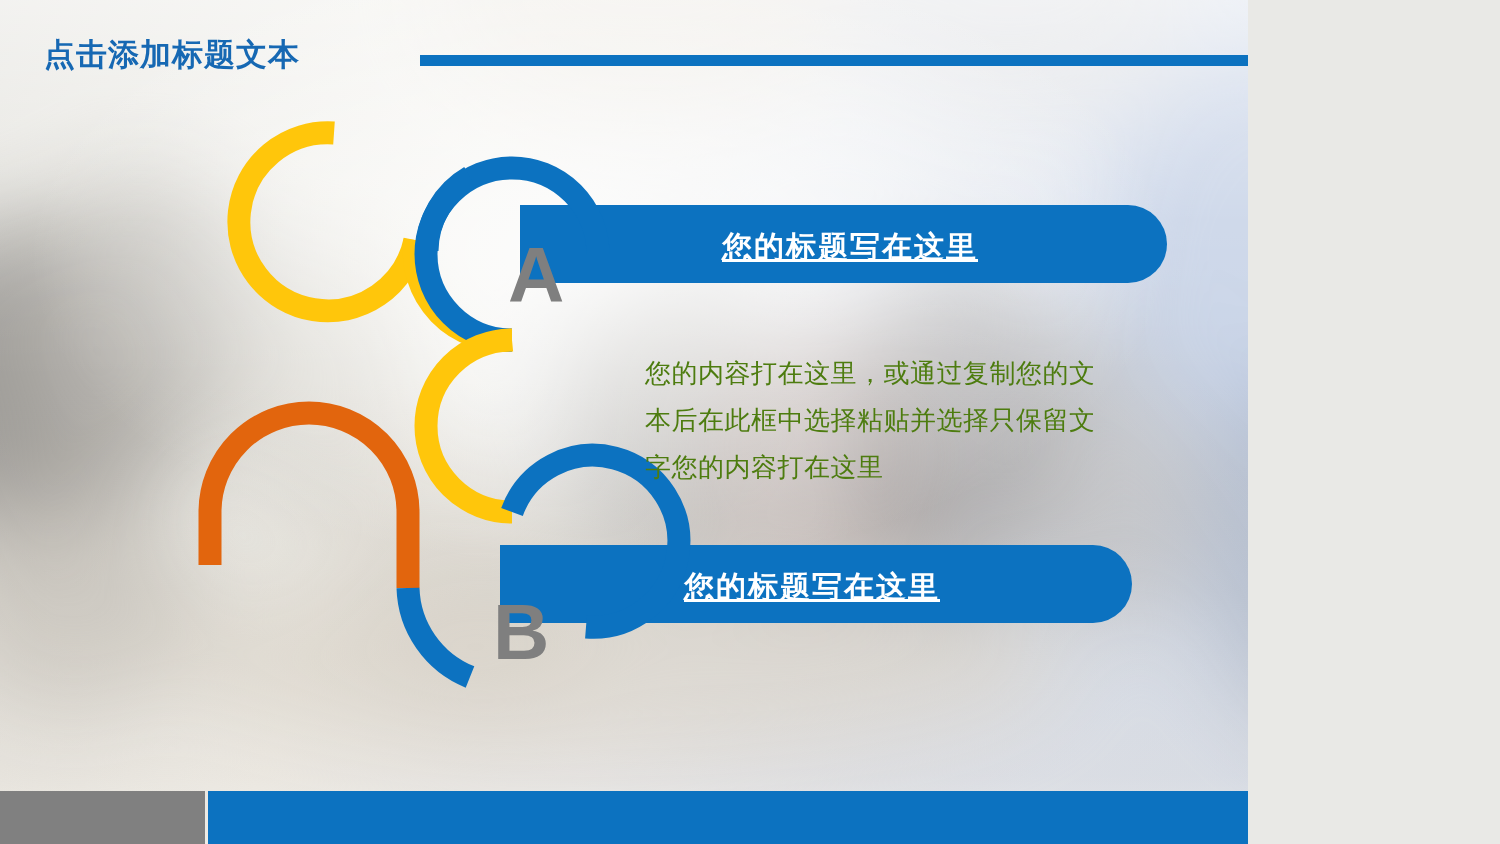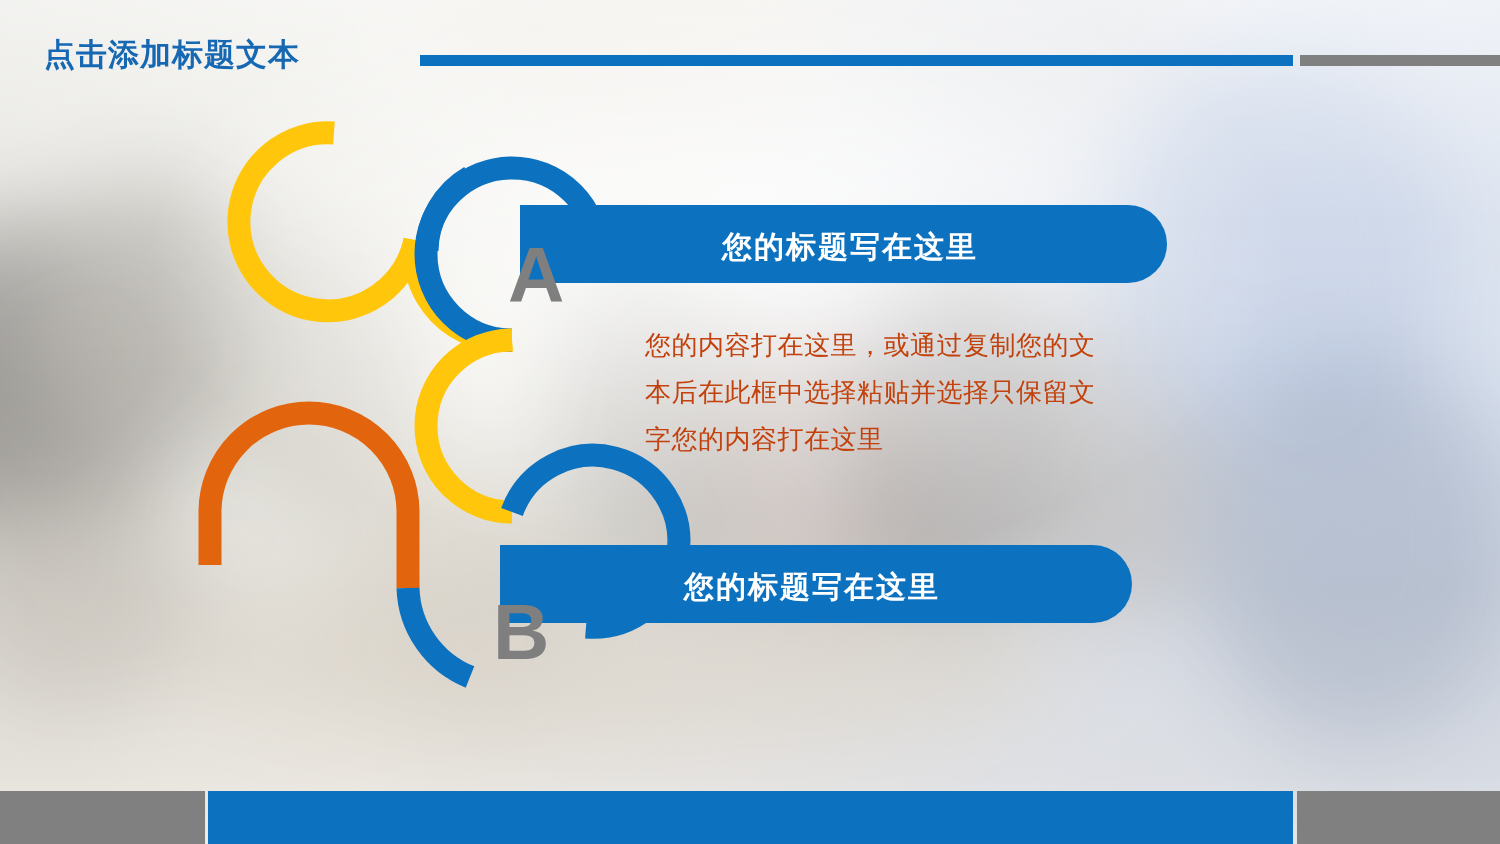--- a/index.html
+++ b/index.html
@@ -2,21 +2,21 @@
 <html><head>
 <meta charset="utf-8">
 <title>Slide</title>
 <style>
   html,body{margin:0;padding:0;}
   body{
     width:1500px;height:844px;overflow:hidden;
     font-family:"Liberation Sans","DejaVu Sans",sans-serif;
     background:#e9e9e6;
   }
-  #slide{position:relative;width:1500px;height:844px;overflow:hidden;}
+  #slide{position:relative;width:1248px;height:844px;overflow:hidden;}
 
   
   .bg-base{
     position:absolute;inset:0;
     background:
       linear-gradient(110deg,#e4e3de 0%,#ecebe6 18%,#f2f1ec 35%,#eceef1 55%,#dfe5ef 75%,#d7e0ee 100%);
   }
   .bg-blobs{position:absolute;inset:-80px;filter:blur(46px);opacity:.95;}
   .blob{position:absolute;border-radius:50%;}
   .bg-vert{position:absolute;inset:0;
@@ -32,28 +32,28 @@
   }
   .title-rule-blue{position:absolute;left:420px;top:55px;width:873px;height:11px;background:#0c72c0;}
   .title-rule-gray{position:absolute;left:1300px;top:55px;width:200px;height:11px;background:#808080;}
 
   
   #graphic{position:absolute;left:0;top:0;width:1500px;height:844px;}
 
   
   .banner-text{
     position:absolute;color:#ffffff;font-weight:bold;font-size:30px;
-    letter-spacing:2px;white-space:nowrap;
+    letter-spacing:2px;white-space:nowrap;text-decoration:underline;
   }
   .banner-text.a{left:722px;top:227px;}
   .banner-text.b{left:684px;top:567px;}
 
   .body-text{
-    position:absolute;color:#c2410c;font-size:26px;line-height:47px;
-    letter-spacing:.5px;white-space:pre-line;
+    position:absolute;color:#4d7c0f;font-size:26px;line-height:47px;
+    letter-spacing:.5px;white-space:pre-line;margin-top:28px;
   }
   .body-text.a{left:645px;top:322px;width:600px;}
   .body-text.b{left:633px;top:650px;width:640px;}
 
   .ring-letter{
     position:absolute;color:#7f7f7f;font-weight:bold;
     font-size:78px;line-height:78px;
   }
   .ring-letter.a{left:508px;top:236px;}
   .ring-letter.b{left:493px;top:593px;}

